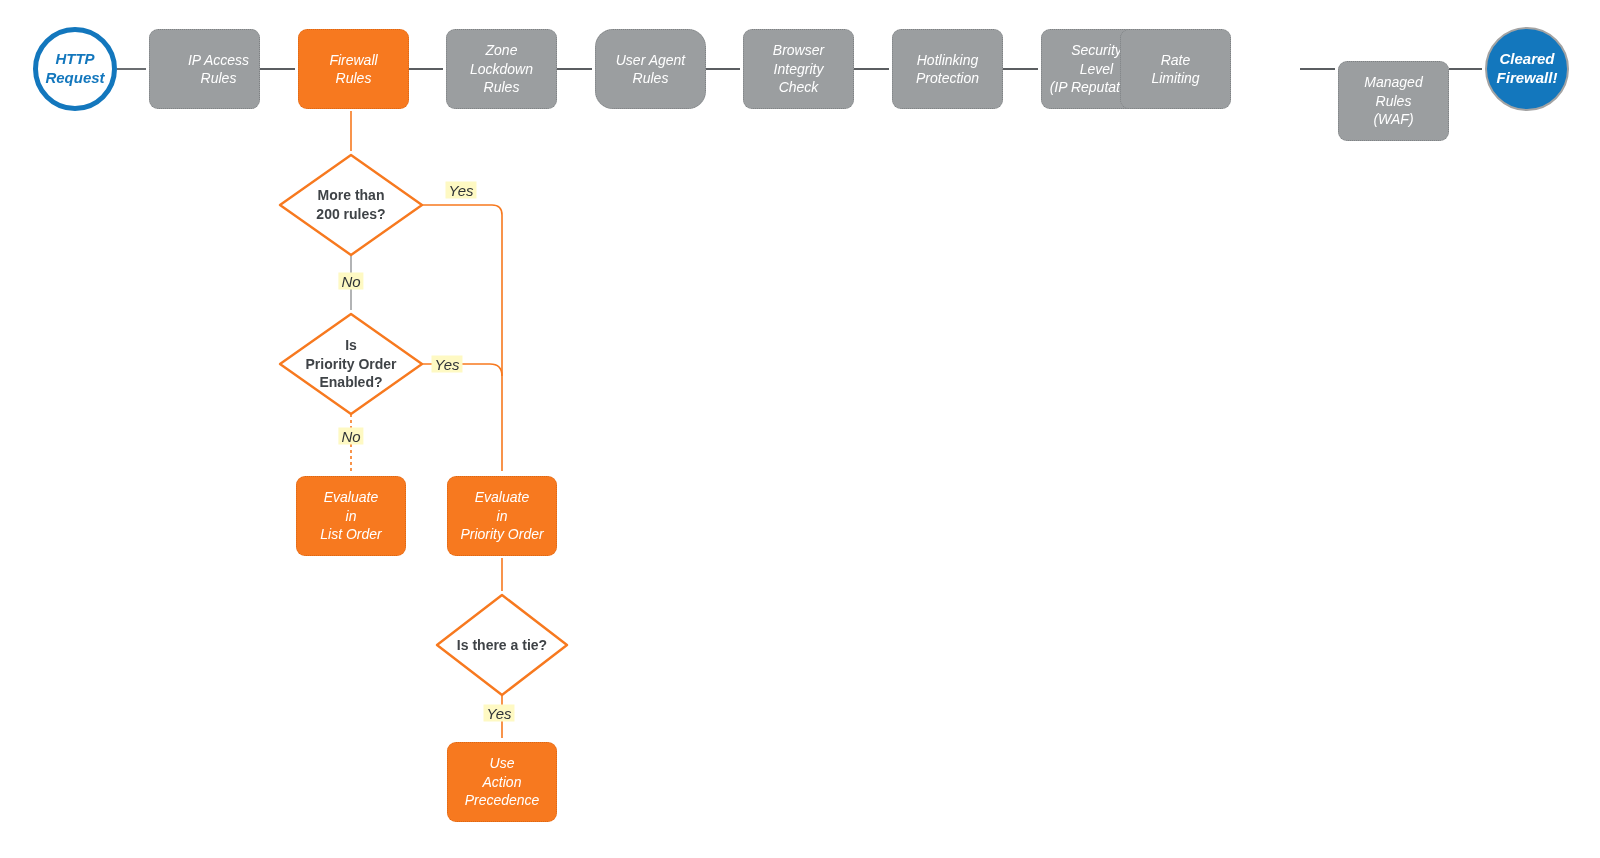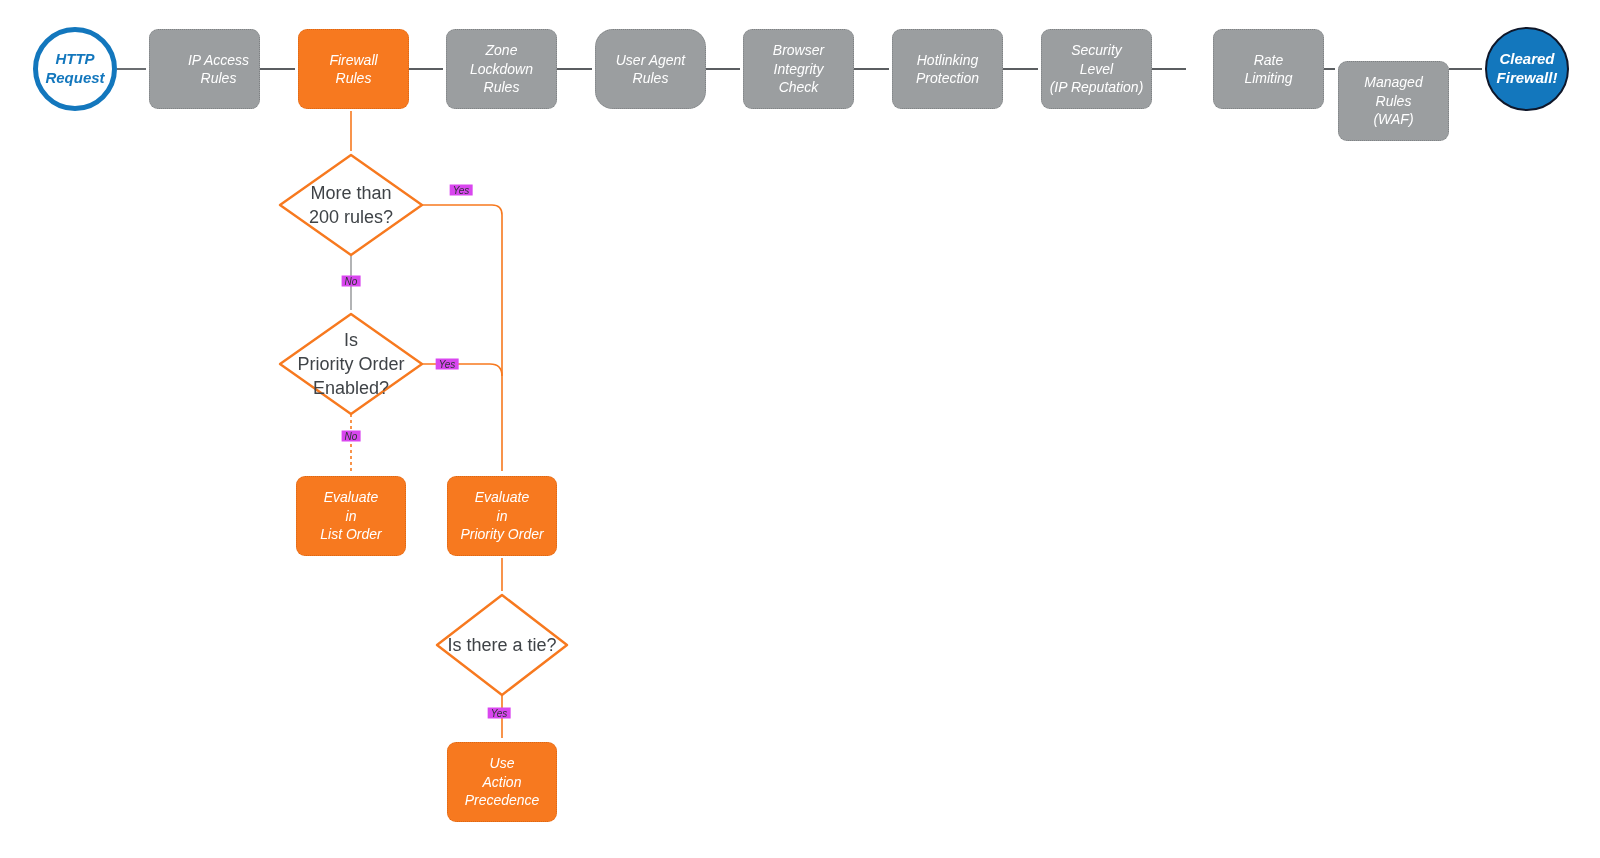--- a/index.html
+++ b/index.html
@@ -23,35 +23,35 @@
   .orangebox { background:#F7791F; border:1px dotted #DA6716; }
   .box .lbl, .action .lbl {
     color:#ffffff; font-style:italic; font-size:14px; line-height:1.32; white-space:pre-line;
   }
   .action { width:110px; height:80px; border-radius:9px; }
 
   .circle { width:84px; height:84px; border-radius:50%; top:27px; }
   .circle .lbl { font-weight:bold; font-style:italic; font-size:15px; line-height:1.25; white-space:pre-line; }
   .circle-start { background:#ffffff; border:5px solid #1377BD; }
   .circle-start .lbl { color:#1377BD; }
-  .circle-end { background:#1377BD; border:2px solid #0f172a; }
+  .circle-end { background:#1377BD; border:2px solid #a3a3a3; }
   .circle-end .lbl { color:#ffffff; }
 
   .diamond { position:absolute; }
   .diamond svg { position:absolute; left:0; top:0; }
   .diamond polygon { fill:#ffffff; stroke:#F7791F; stroke-width:2.4; stroke-linejoin:round; }
   .diamond .lbl {
     position:relative; width:100%; height:100%;
     display:flex; align-items:center; justify-content:center; text-align:center;
-    color:#3F4347; font-size:18px; line-height:1.35; white-space:pre-line;
+    color:#3F4347; font-size:14px; line-height:1.35; white-space:pre-line;font-weight:bold;
   }
   .edge-label {
     position:absolute; transform:translate(-50%,-50%);
-    background:#d946ef; padding:0 3px;
-    font-style:italic; font-size:10px; color:#2F3337; white-space:nowrap;
+    background:#fef9c3; padding:0 3px;
+    font-style:italic; font-size:15px; color:#2F3337; white-space:nowrap;
   }
 </style>
 </head>
 <body>
 
 <div class="canvas">
 
   <svg class="wires" width="1600" height="858" xmlns="http://www.w3.org/2000/svg">
     <defs>
       <marker id="mGray" viewBox="0 0 12 10" refX="11" refY="5" markerWidth="12" markerHeight="10" orient="auto" markerUnits="userSpaceOnUse">
@@ -118,21 +118,21 @@
   </div>
   <div class="node box graybox" style="left:1041px;">
     <span class="lbl">Security
 Level
 (IP Reputation)</span>
   </div>
   <div class="node box graybox" style="left:892px;">
     <span class="lbl">Hotlinking
 Protection</span>
   </div>
-  <div class="node box graybox" style="left:1213px;">
+  <div class="node box graybox" style="left:1120px;">
     <span class="lbl">Rate
 Limiting</span>
   </div>
   <div class="node box graybox" style="left:1338px;margin-top:32px;">
     <span class="lbl">Managed
 Rules
 (WAF)</span>
   </div>
 
   <div class="diamond" style="left:278px;top:153px;width:146px;height:104px;">

